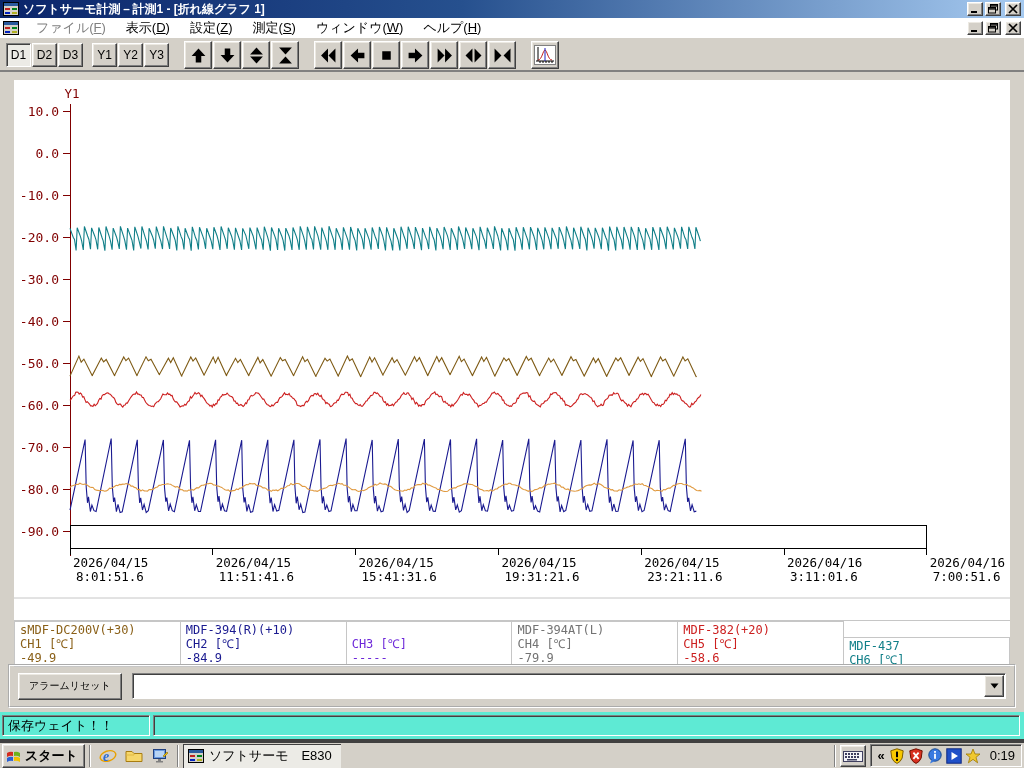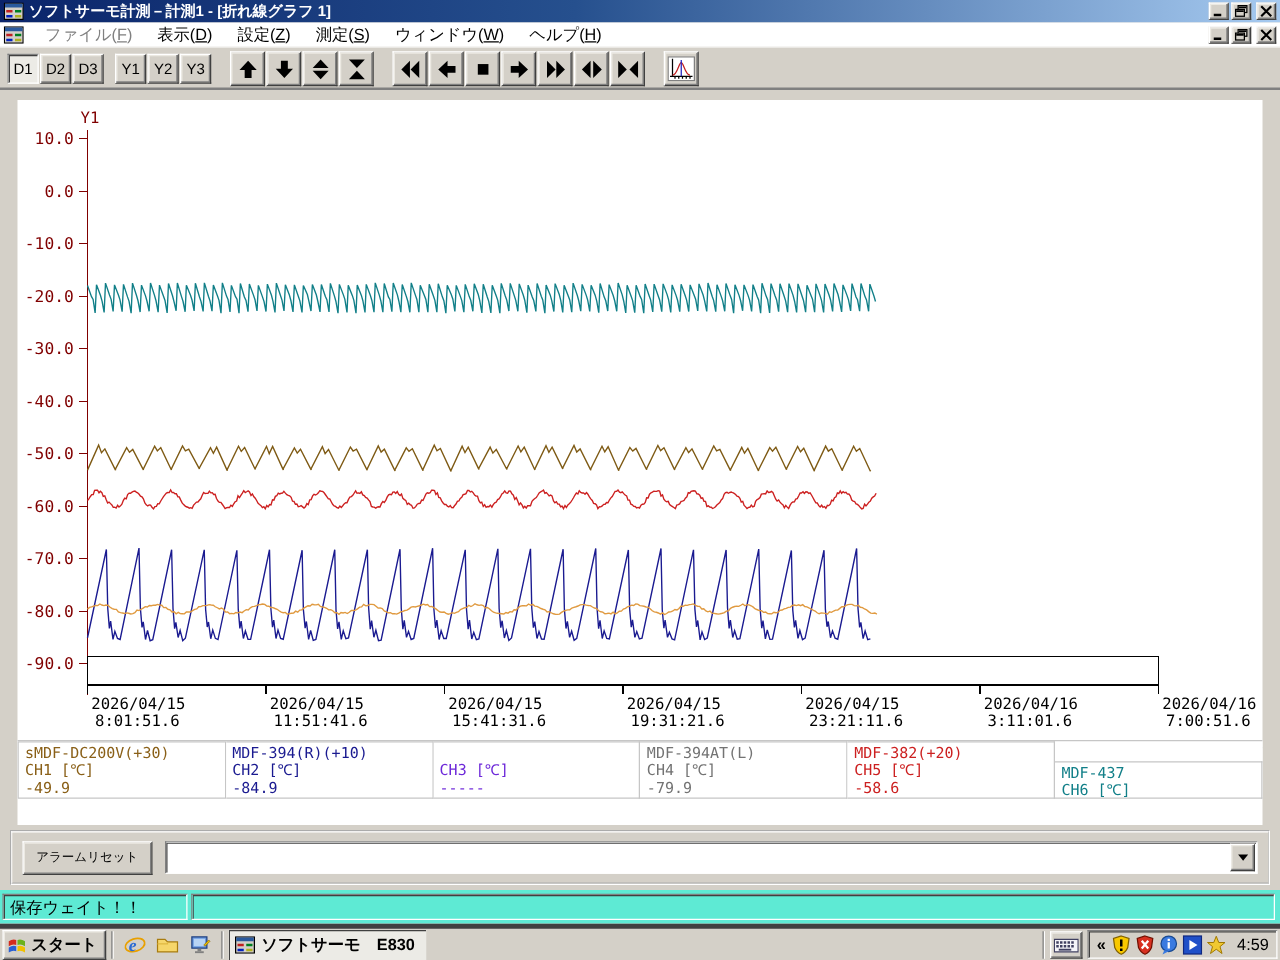--- a/index.html
+++ b/index.html
@@ -13,38 +13,38 @@
   .menubar{position:absolute;left:0;top:18px;width:1024px;height:19px;background:#ffffff;display:flex;align-items:center;padding:0 3px;}
   .menu-items{display:flex;flex:1;margin-left:8px;gap:2px;}
   .menu-item{padding:1px 9px;color:#000;white-space:nowrap;}
   .menu-item.disabled{color:#808080;text-shadow:1px 1px 0 #fff;}
   .toolbar{position:absolute;left:0;top:37px;width:1024px;height:35px;background:#d4d0c8;border-top:1px solid #ffffff;box-shadow:0 -2px 0 #808080 inset;display:flex;align-items:center;padding:0 6px;}
   .tb-btn{height:24px;min-width:25px;display:inline-flex;align-items:center;justify-content:center;font-size:12px;color:#000;margin-right:1px;cursor:default;}
   .tb-btn.big{height:28px;min-width:28px;}
   .tb-btn.pressed{border-color:#808080 #ffffff #ffffff #808080;box-shadow:inset 1px 1px 0 #404040;background:#ecebe6;}
   .gap{width:8px;} .gap2{width:14px;}
   .graph-panel{position:absolute;left:14px;top:80px;width:996px;height:580px;background:#ffffff;}
-  .legend-row{position:absolute;left:0;top:512px;width:996px;height:47px;display:flex;background:#fff;border-top:1px solid #c6c6c6;}
+  .legend-row{position:absolute;left:0;top:540px;width:996px;height:47px;display:flex;background:#fff;border-top:1px solid #c6c6c6;}
   .legend-cell{flex:1 1 0;border:1px solid #c6c6c6;border-left:none;padding:1px 5px;font-family:"DejaVu Sans Mono",monospace;font-size:12px;line-height:14px;white-space:nowrap;overflow:hidden;background:#fff;}
   .legend-cell:first-child{border-left:1px solid #c6c6c6;}
   .alarm-panel{position:absolute;left:8px;top:664px;width:1008px;height:44px;border:2px groove #ffffff;display:flex;align-items:center;padding:0 8px;}
   .alarm-btn{height:27px;padding:0 10px;font-size:10px;display:inline-flex;align-items:center;justify-content:center;font-family:"Liberation Sans",sans-serif;}
   .combo{flex:1;height:26px;margin-left:10px;background:#fff;display:flex;align-items:center;}
   .combo .val{flex:1;padding:0 4px;font-size:13px;}
   .combo-btn{width:20px;height:22px;margin-right:1px;display:flex;align-items:center;justify-content:center;}
   .statusbar{position:absolute;left:0;top:712px;width:1024px;height:27px;background:#5eead4;padding:2px;}
   .status-panel{position:absolute;top:3px;height:21px;line-height:19px;padding:0 5px;font-size:13px;color:#000;}
   .statusbar .p1{left:2px;width:148px;}
   .statusbar .p2{left:153px;width:867px;}
   .taskbar{position:absolute;left:0;top:739px;width:1024px;height:29px;background:#d4d0c8;border-top:4px solid #404040;display:flex;align-items:center;padding:0 2px;}
   .start-btn{height:24px;padding:0 6px 0 3px;display:inline-flex;align-items:center;gap:3px;font-weight:bold;font-size:13px;}
   .tb-sep{width:2px;height:22px;border-left:1px solid #808080;border-right:1px solid #ffffff;margin:0 4px;}
   .ql{display:flex;align-items:center;gap:4px;padding:0 2px;}
   .ql-btn{width:22px;height:22px;display:flex;align-items:center;justify-content:center;}
-  .task-btn{height:24px;width:158px;display:inline-flex;align-items:center;gap:5px;padding:0 5px;font-weight:bold;font-size:13px;border-color:#808080 #ffffff #ffffff #808080;box-shadow:inset 1px 1px 0 #404040;background:#ecebe6;white-space:nowrap;overflow:hidden;text-align:right;}
+  .task-btn{height:24px;width:158px;display:inline-flex;align-items:center;gap:5px;padding:0 5px;font-weight:normal;font-size:13px;border-color:#808080 #ffffff #ffffff #808080;box-shadow:inset 1px 1px 0 #404040;background:#ecebe6;white-space:nowrap;overflow:hidden;text-align:right;}
   .tray-wrap{margin-left:auto;display:flex;align-items:center;}
   .kb-btn{width:26px;height:22px;display:flex;align-items:center;justify-content:center;}
   .tray{height:23px;display:flex;align-items:center;gap:2px;padding:0 6px;margin-left:4px;background:#d4d0c8;}
   .tray .chev{font-weight:bold;font-size:13px;margin-right:2px;}
   .tray .clock{font-size:13px;margin-left:6px;}
   .ticon{width:17px;height:17px;display:inline-flex;align-items:center;justify-content:center;}
 </style>
 </head>
 <body>
 
@@ -458,16 +458,16 @@
               <rect x="0.8" y="0.8" width="14.4" height="14.4" fill="#2050c8" stroke="#102880"></rect>
               <polygon points="5.5,4 12,8 5.5,12" fill="#fff"></polygon>
             </svg>
           </span>
           <span class="ticon">
             <svg width="16" height="16" viewBox="0 0 16 16">
               <polygon points="8,1 10,6 15,6 11,9.3 12.6,14.8 8,11.4 3.4,14.8 5,9.3 1,6 6,6" fill="#f0c830" stroke="#a07800" stroke-width="0.8"></polygon>
             </svg>
           </span>
         </span>
-      <span class="clock">4:59</span>
+      <span class="clock">0:19</span>
     </div>
   </div>
 </div>
 
 </body></html>

